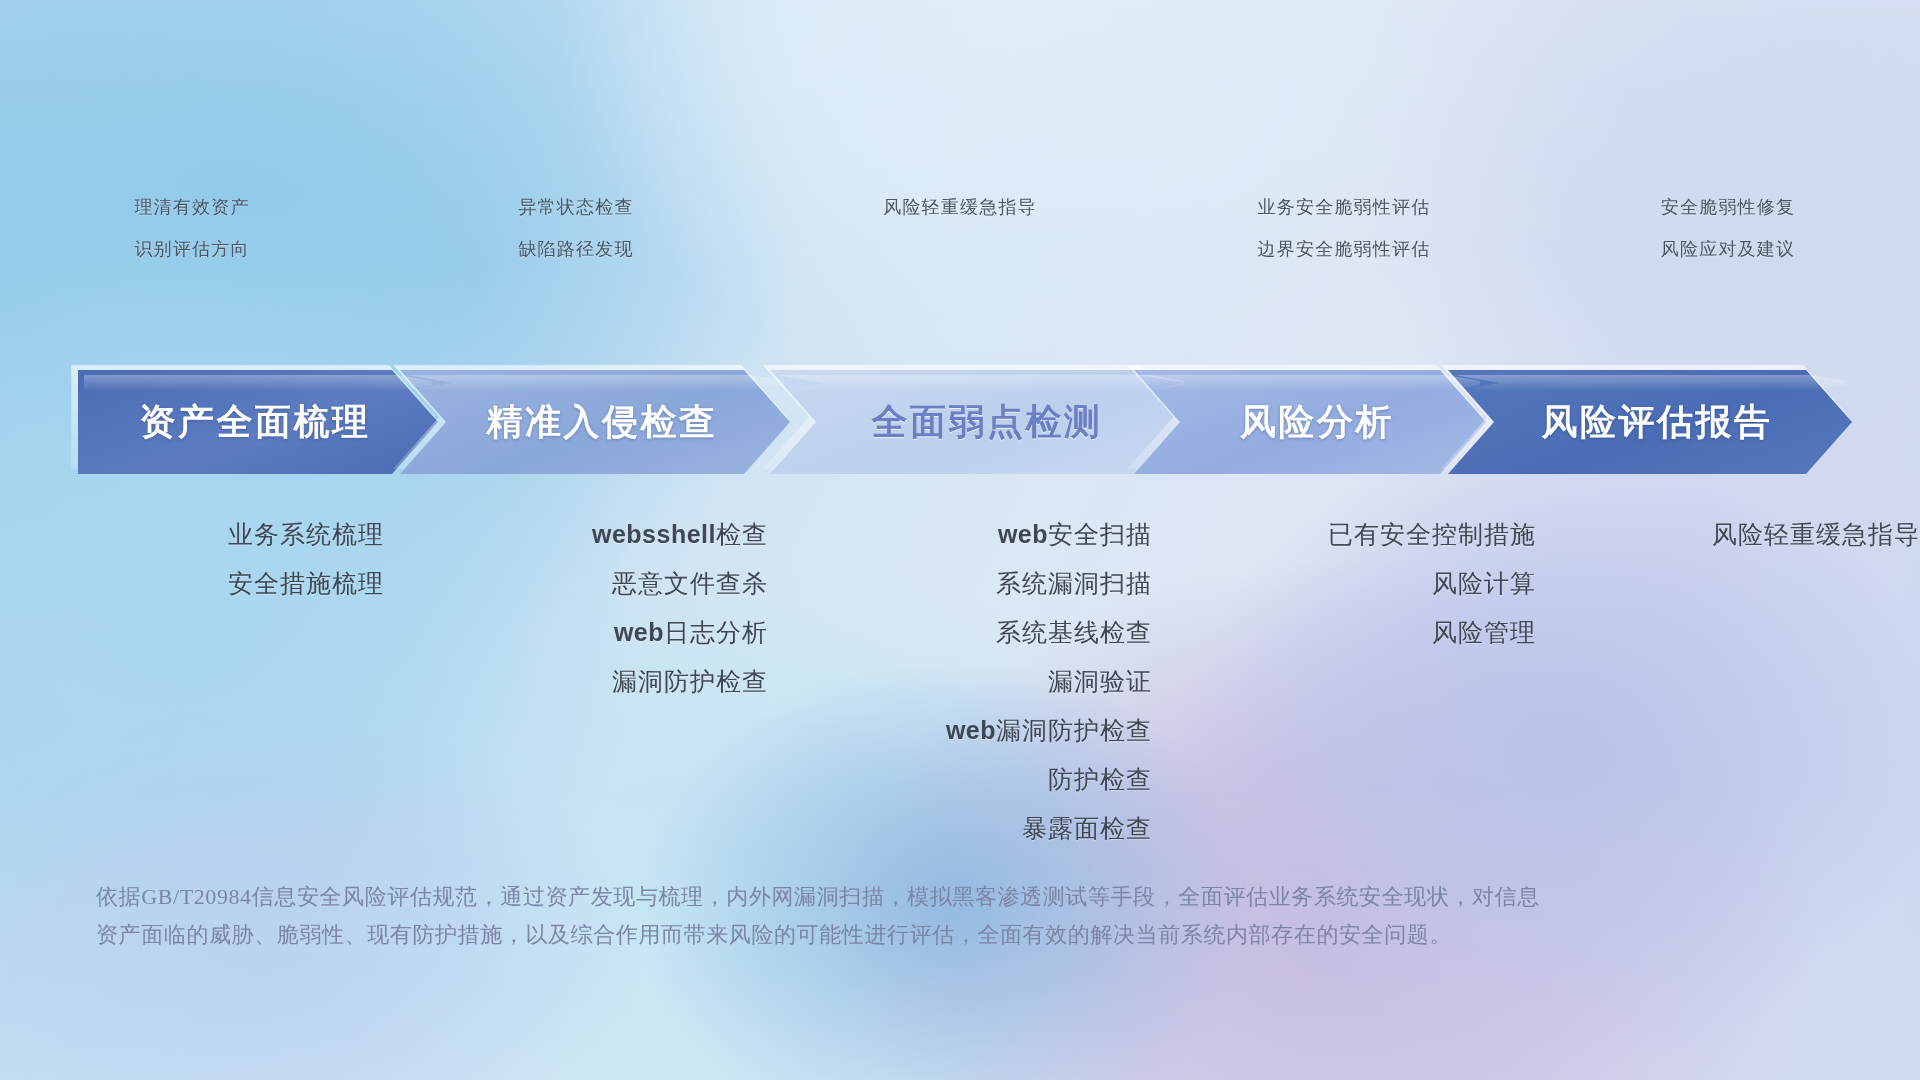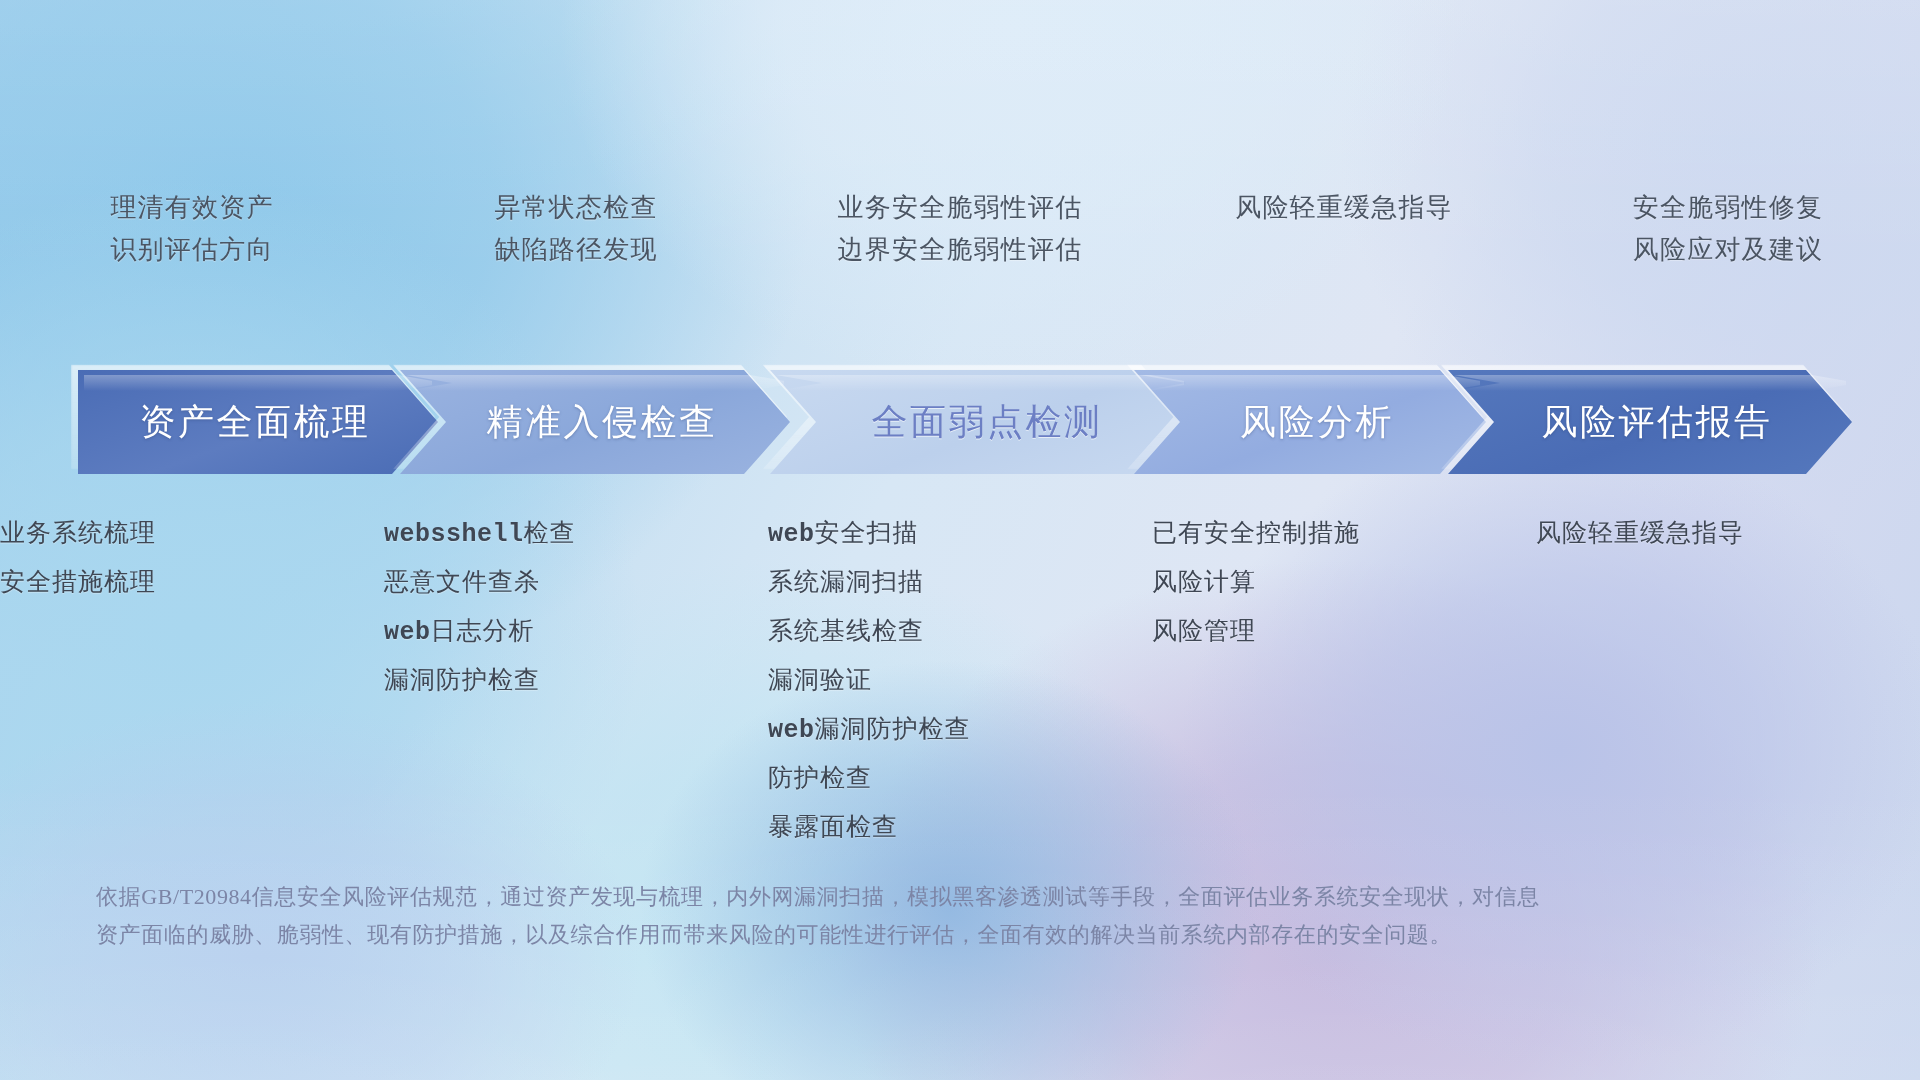--- a/index.html
+++ b/index.html
@@ -34,42 +34,42 @@
       background:radial-gradient(closest-side,#b6cfee 0%,rgba(182,207,238,0.6) 55%,rgba(182,207,238,0) 100%);}
   .vig{inset:0;background:linear-gradient(180deg,rgba(255,255,255,0.10) 0%,rgba(255,255,255,0) 25%,rgba(255,255,255,0) 72%,rgba(255,255,255,0.12) 100%);}
 
   
   #stage{position:absolute;inset:0;z-index:2;}
 
   
   .top-row{position:absolute;left:0;top:186px;width:1920px;height:110px;display:flex;}
   .top-cell{flex:1 1 0;display:flex;flex-direction:column;align-items:center;justify-content:flex-start;}
   .top-cell .ln{
-    font-size:26px;line-height:42px;color:#4b5563;letter-spacing:1.2px;
+    font-size:18px;line-height:42px;color:#4b5563;letter-spacing:1.2px;
     white-space:nowrap;text-shadow:0 1px 1px rgba(255,255,255,0.35);
   }
 
   
   .banner{position:absolute;left:78px;top:370px;width:1774px;height:104px;}
   .chev{
     position:absolute;top:0;height:104px;
     display:flex;align-items:center;justify-content:center;
   }
   .chev .cap{
     position:relative;z-index:3;
-    font-size:36px;font-weight:normal;letter-spacing:2.5px;white-space:nowrap;
+    font-size:36px;font-weight:bold;letter-spacing:2.5px;white-space:nowrap;
   }
   .chev .shape{position:absolute;inset:0;z-index:1;}
   .chev .glow{position:absolute;left:6px;right:6px;top:5px;height:16px;z-index:2;
     background:linear-gradient(180deg,rgba(255,255,255,0.30),rgba(255,255,255,0));
     pointer-events:none;}
 
   
   .bot-row{position:absolute;left:0;top:510px;width:1920px;display:flex;align-items:flex-start;}
-  .bot-cell{flex:1 1 0;display:flex;flex-direction:column;align-items:flex-start;font-family:Liberation Mono, monospace;}
+  .bot-cell{flex:1 1 0;display:flex;flex-direction:column;align-items:flex-end;}
   .bot-cell .ln{
     font-size:25px;line-height:49px;color:#3f4754;letter-spacing:1px;white-space:nowrap;
     text-shadow:0 1px 1px rgba(255,255,255,0.35);
   }
   .bot-cell .ln b{font-weight:bold;letter-spacing:0.5px;}
 
   
   .footer{position:absolute;left:96px;top:878px;width:1560px;
     font-size:22px;line-height:38px;color:#7c85a6;letter-spacing:0.6px;}
   .footer .fl{display:block;white-space:nowrap;font-family:Liberation Serif, serif;}
@@ -96,25 +96,25 @@
   <div class="top-row" id="top-row">
       <div class="top-cell">
         <div class="ln">理清有效资产</div>
         <div class="ln">识别评估方向</div>
       </div>
       <div class="top-cell">
         <div class="ln">异常状态检查</div>
         <div class="ln">缺陷路径发现</div>
       </div>
       <div class="top-cell">
+        <div class="ln">风险轻重缓急指导</div>
+      </div>
+      <div class="top-cell">
         <div class="ln">业务安全脆弱性评估</div>
         <div class="ln">边界安全脆弱性评估</div>
-      </div>
-      <div class="top-cell">
-        <div class="ln">风险轻重缓急指导</div>
       </div>
       <div class="top-cell">
         <div class="ln">安全脆弱性修复</div>
         <div class="ln">风险应对及建议</div>
       </div>
     </div>
 
   <div class="banner" id="banner">
       <div class="chev" style="left: 0px; width: 360px;">
         <div class="shape" style="clip-path: polygon(0px 0px, 314px 0px, 360px 50%, 314px 100%, 0px 100%); background: linear-gradient(rgba(255, 255, 255, 0.85), rgba(255, 255, 255, 0.25)); transform: translate(-5px, -5px) scale(1.012); filter: blur(1px); opacity: 0.75;"></div>

